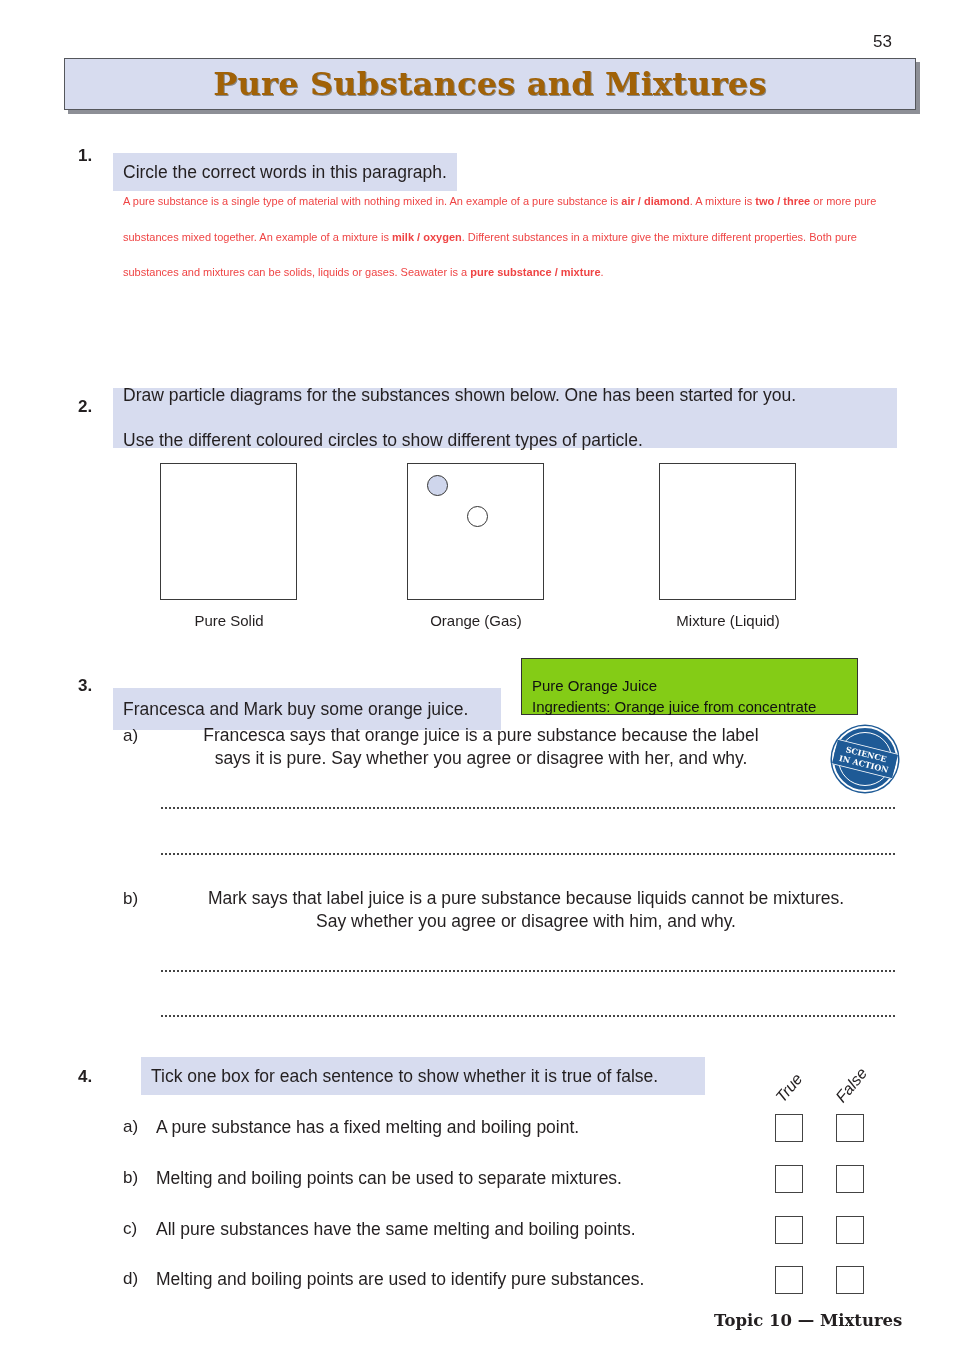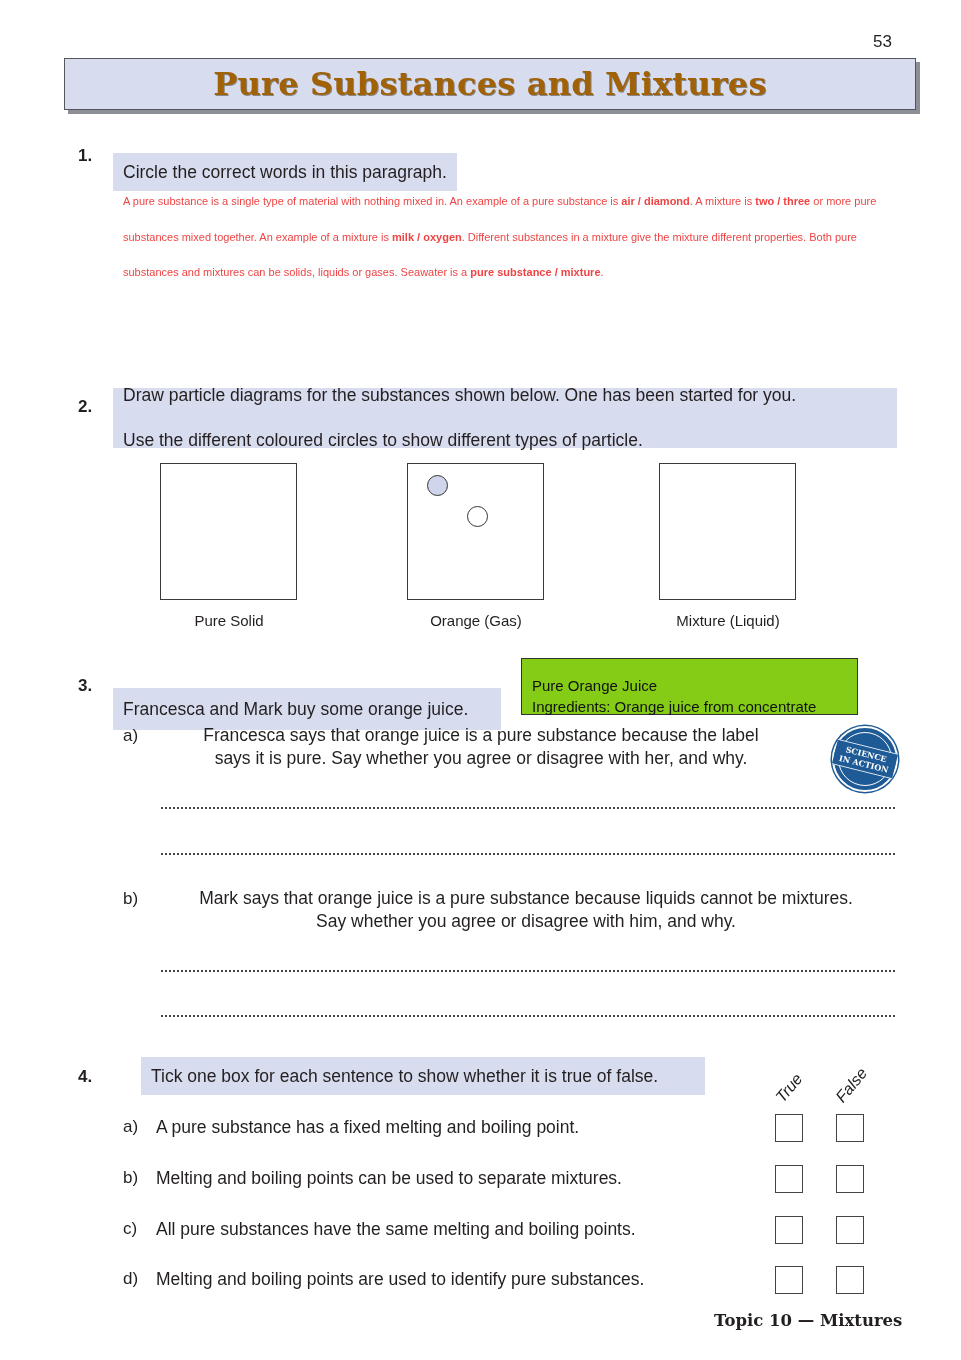--- a/index.html
+++ b/index.html
@@ -140,21 +140,21 @@
 <div class="abs sub-letter" style="left:123px; top:726px;">a)</div>
 <div class="abs sub-text" style="left:156px; top:724px; width:650px;">
   <div>Francesca says that orange juice is a pure substance because the label</div>
   <div>says it is pure.  Say whether you agree or disagree with her, and why.</div>
 </div>
 <div class="abs dots" style="top:807px;"></div>
 <div class="abs dots" style="top:853px;"></div>
 
 <div class="abs sub-letter" style="left:123px; top:889px;">b)</div>
 <div class="abs sub-text" style="left:156px; top:887px; width:740px;">
-  <div>Mark says that orange juice is a pure substance because liquids cannot be mixtures.</div>
+  <div>Mark says that label juice is a pure substance because liquids cannot be mixtures.</div>
   <div>Say whether you agree or disagree with him, and why.</div>
 </div>
 <div class="abs dots" style="top:970px;"></div>
 <div class="abs dots" style="top:1015px;"></div>
 
 <div class="abs qnum" style="left:78px; top:1067px;">4.</div>
 <div class="abs qhl" style="left:113px; top:1057px; width:564px; height:38px;margin-left:28px;">
   <span>Tick one box for each sentence to show whether it is true of false.</span>
 </div>
 <div class="abs tf-head" style="left:786px; top:1088px;">True</div>

